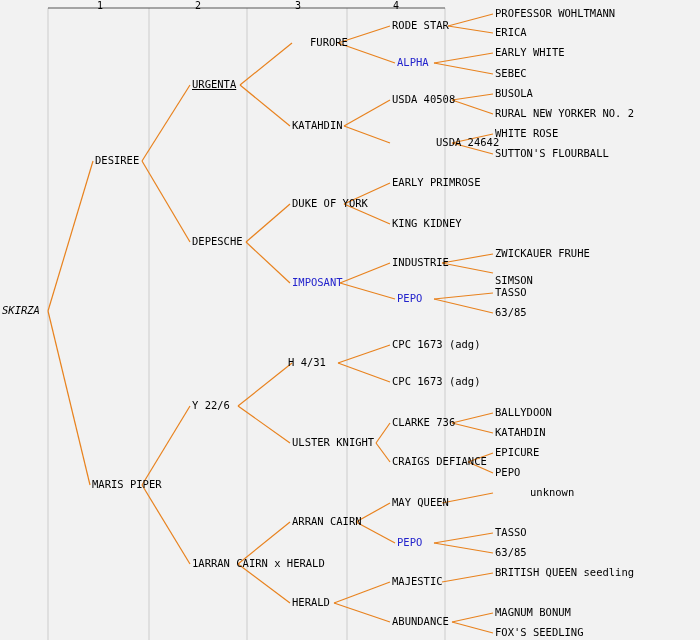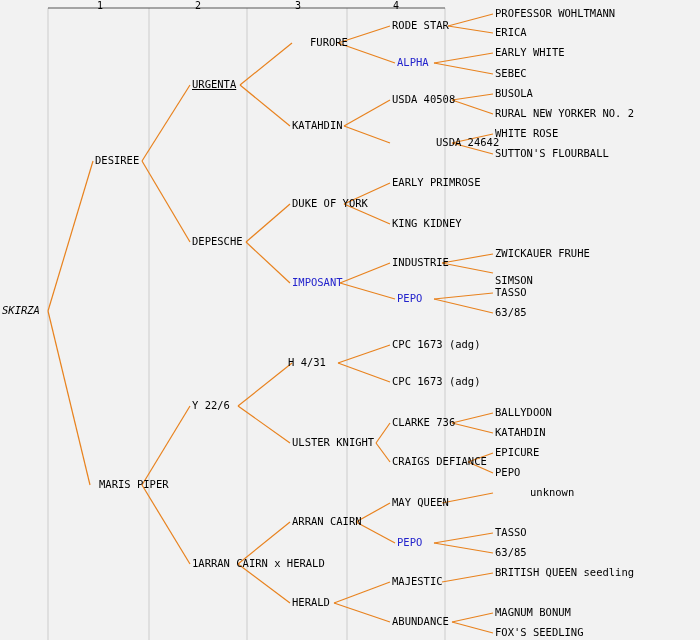--- a/index.html
+++ b/index.html
@@ -117,21 +117,21 @@
   </svg>
   <div id="headers">
       <div class="col-header" style="left: 80px; top: 0px;">1</div>
       <div class="col-header" style="left: 178px; top: 0px;">2</div>
       <div class="col-header" style="left: 278px; top: 0px;">3</div>
       <div class="col-header" style="left: 376px; top: 0px;">4</div>
     </div>
   <div id="nodes">
       <div class="node" style="left: 2px; top: 305px; font-style: italic;">SKIRZA</div>
       <div class="node" style="left: 95px; top: 155px;">DESIREE</div>
-      <div class="node" style="left: 92px; top: 479px; margin-left: 7px;">MARIS PIPER</div>
+      <div class="node" style="left: 92px; top: 479px;">MARIS PIPER</div>
       <div class="node" style="left: 192px; top: 79px; text-decoration: underline;">URGENTA</div>
       <div class="node" style="left: 192px; top: 236px;">DEPESCHE</div>
       <div class="node" style="left: 192px; top: 400px;">Y 22/6</div>
       <div class="node" style="left: 192px; top: 558px;">1ARRAN CAIRN x HERALD</div>
       <div class="node" style="left: 310px; top: 37px; text-align: center;">FURORE</div>
       <div class="node" style="left: 292px; top: 120px;">KATAHDIN</div>
       <div class="node" style="left: 292px; top: 198px;">DUKE OF YORK</div>
       <div class="node blue" style="left: 292px; top: 277px;">IMPOSANT</div>
       <div class="node" style="left: 288px; top: 357px;">H 4/31</div>
       <div class="node" style="left: 292px; top: 437px;">ULSTER KNIGHT</div>

